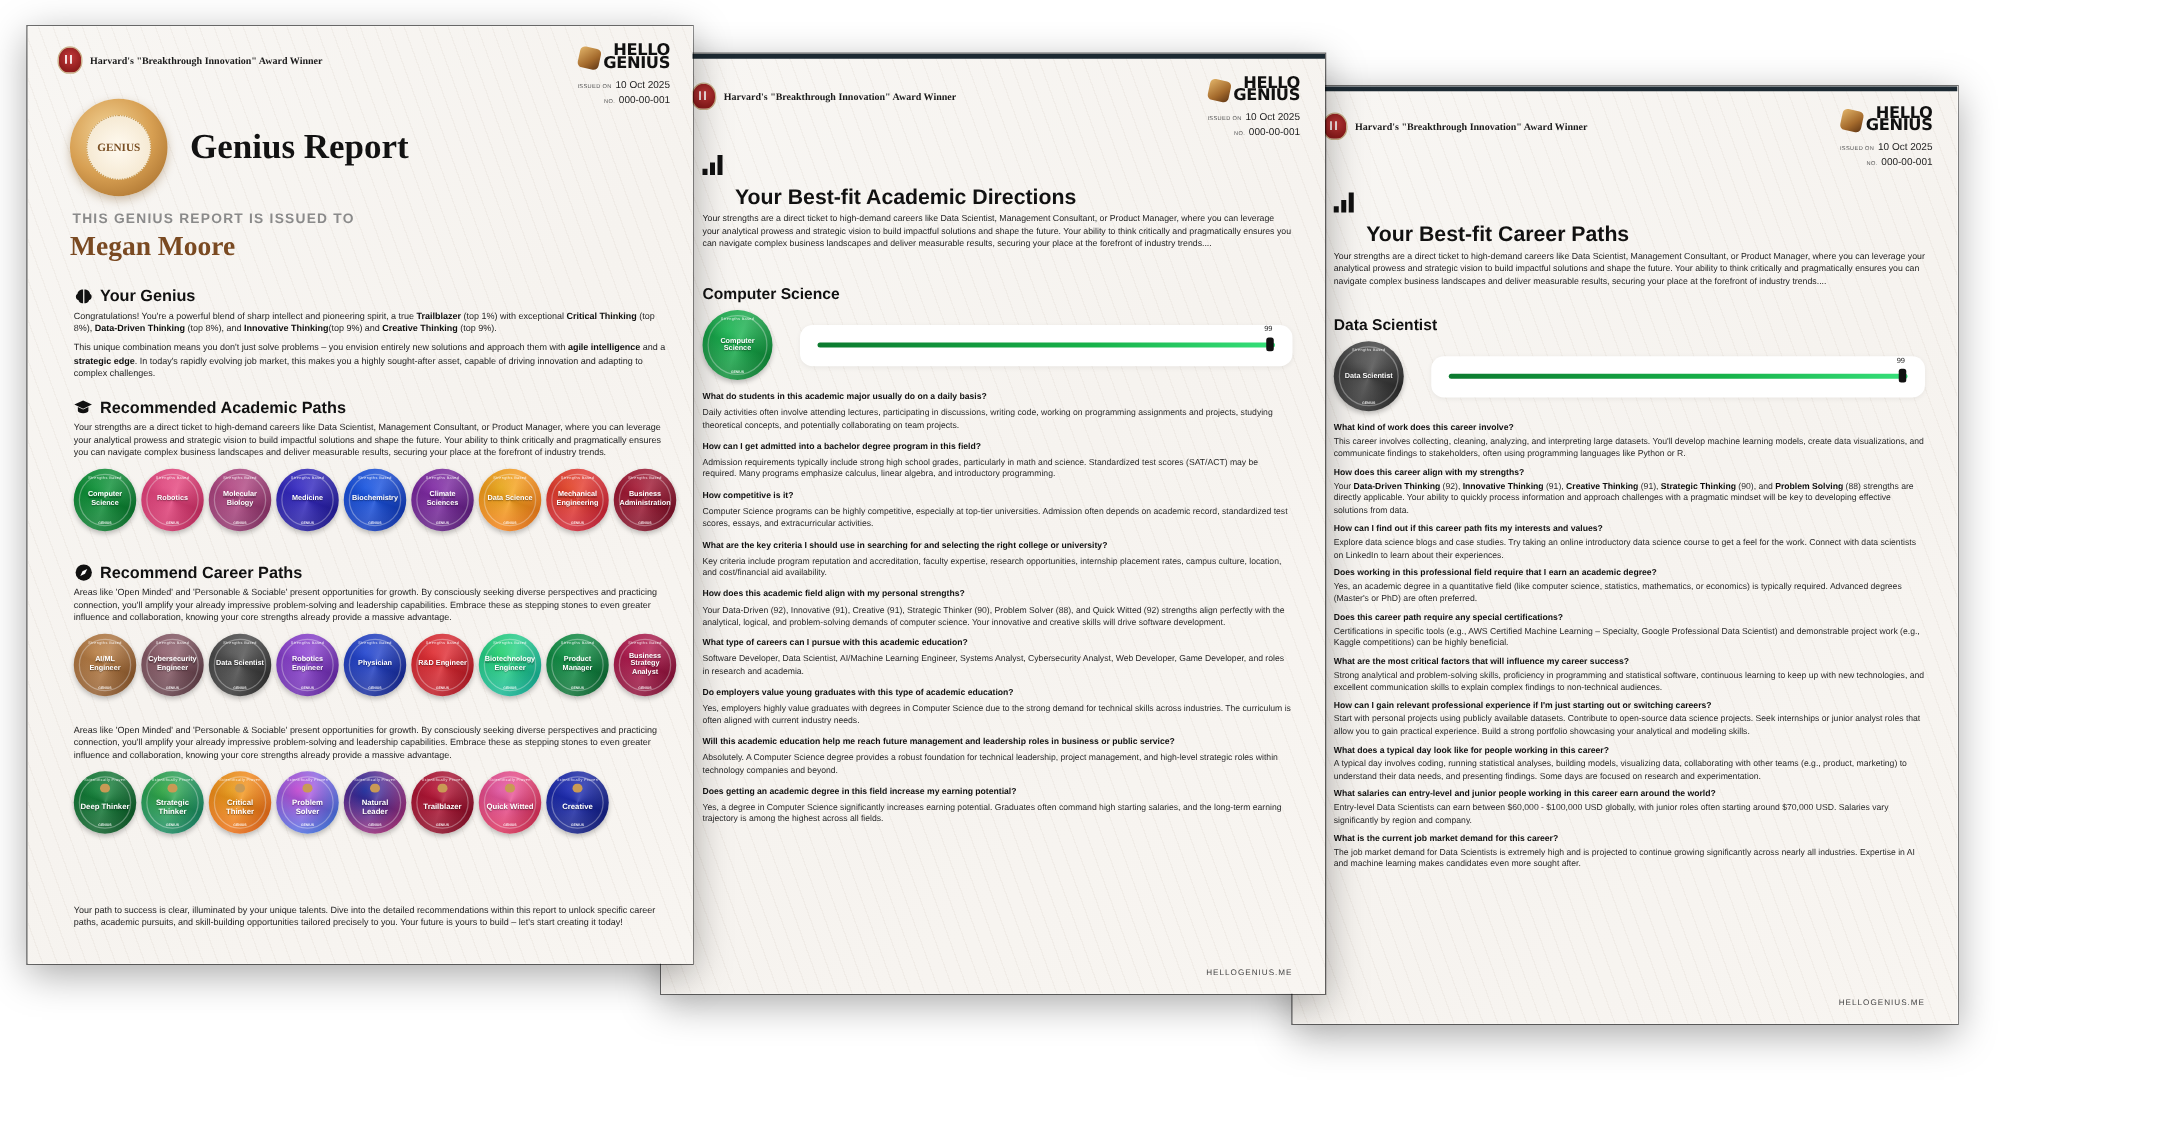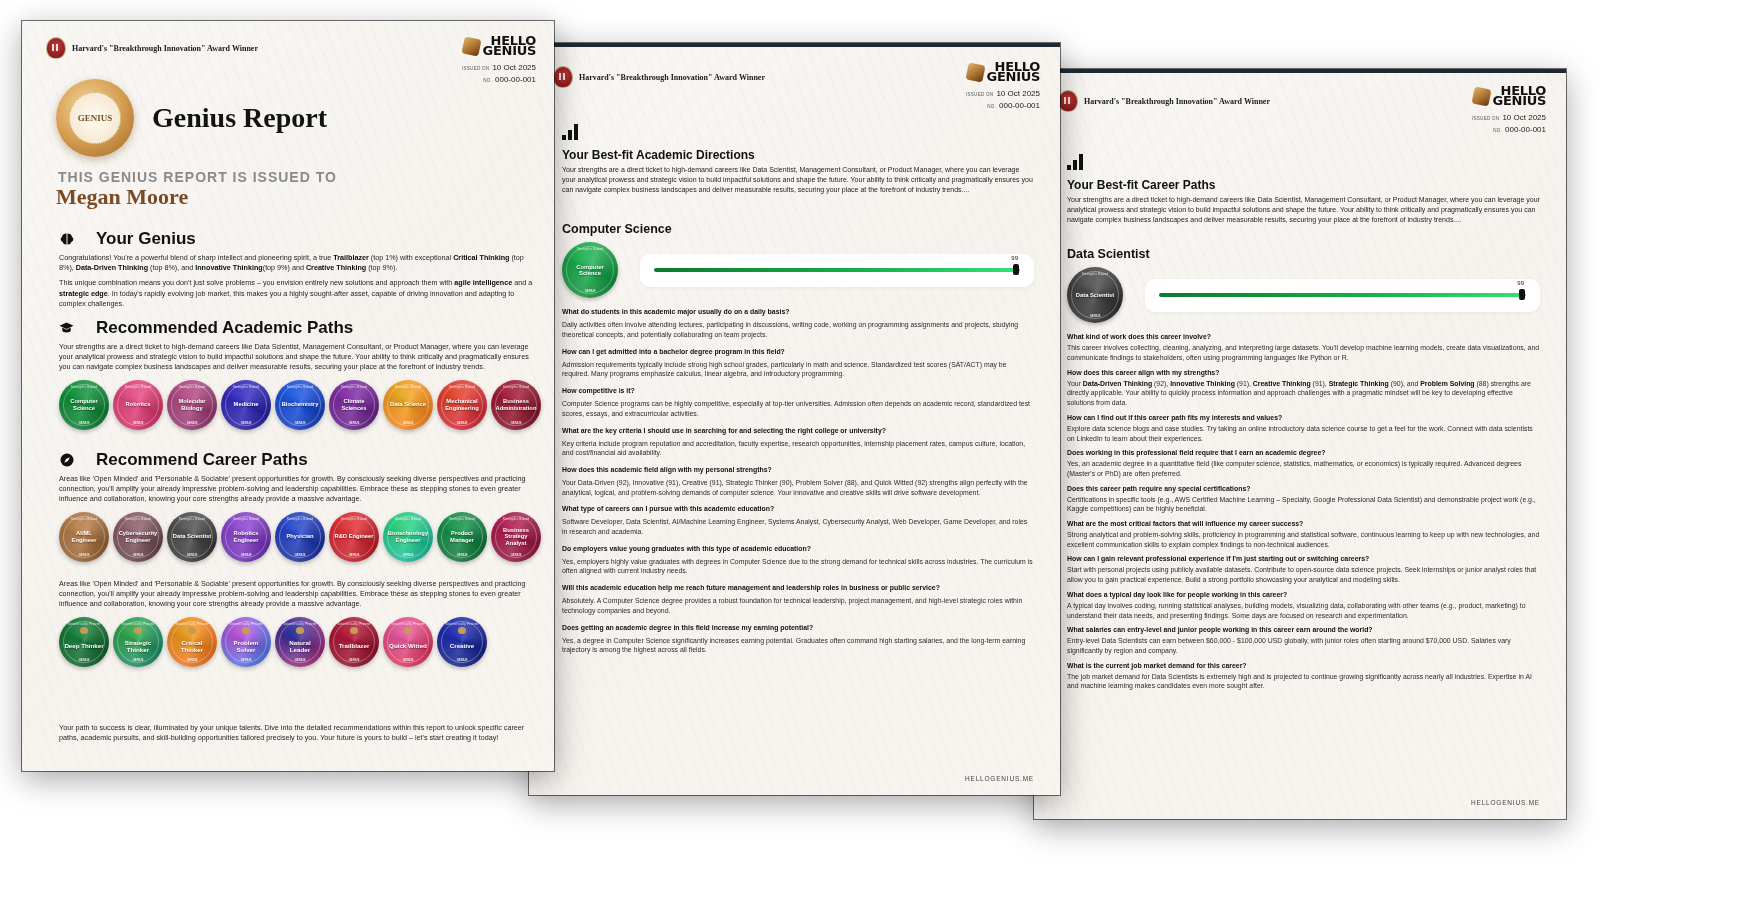--- a/index.html
+++ b/index.html
@@ -34,24 +34,24 @@
   .brand-cube { width: 17px; height: 17px; border-radius: 4px; background: linear-gradient(135deg, #e3b56a 0%, #a46a2c 60%, #5e3514 100%); transform: rotate(12deg); }
   .brand-word { font-family: "DejaVu Sans", sans-serif; font-weight: 900; font-size: 13px; line-height: 10px; color: #111; letter-spacing: -0.3px; }
   .brand-meta { margin-top: 6px; font-size: 8px; color: #222; line-height: 11px; }
   .brand-meta .lbl { font-size: 4.5px; color: #555; letter-spacing: 0.3px; margin-right: 3px; }
 
   .hero { position: absolute; left: 34px; top: 58px; display: flex; align-items: center; gap: 18px; }
   .seal { width: 78px; height: 78px; border-radius: 50%; background: radial-gradient(circle at 40% 35%, #f3d59a 0%, #d79f52 50%, #9b6323 100%); display: flex; align-items: center; justify-content: center; box-shadow: 0 3px 8px rgba(120,80,30,0.35); }
   .seal-inner { width: 52px; height: 52px; border-radius: 50%; background: radial-gradient(circle, #fffaf0 0%, #f2e3c8 100%); border: 1.5px dotted #c79c57; display: flex; align-items: center; justify-content: center; font-family: "Liberation Serif", serif; font-size: 9px; color: #7a5024; font-weight: bold; }
   .hero-title { font-family: "Liberation Serif", serif; font-weight: bold; font-size: 28px; color: #121212; }
 
-  .issued-label { position: absolute; left: 36px; top: 148px; font-size: 14px; letter-spacing: 1px; color: #8a8a8a; font-weight: bold; }
+  .issued-label { position: absolute; left: 36px; top: 148px; font-size: 11px; letter-spacing: 1px; color: #8a8a8a; font-weight: bold; }
   .recipient { position: absolute; left: 34px; top: 163px; font-family: "Liberation Serif", serif; font-weight: bold; font-size: 22px; color: #7a4a22; }
 
-  .sec-head { display: flex; align-items: center; gap: 22px; font-size: 17px; font-weight: bold; color: #111; margin-bottom: 4px; }
+  .sec-head { display: flex; align-items: center; gap: 6px; font-size: 13px; font-weight: bold; color: #111; margin-bottom: 4px; }
   .sec-icon { width: 15px; height: 15px; display: inline-flex; align-items: center; justify-content: center; }
   .p1-body { position: absolute; left: 37px; right: 18px; }
   .para { font-size: 7.2px; line-height: 10.2px; color: #1e1e1e; margin-bottom: 5px; }
   .para b { color: #0c0c0c; }
 
   .badge-row { display: flex; gap: 4px; margin: 7px 0 0 0; }
   .badge { width: 50px; height: 50px; border-radius: 50%; position: relative; display: flex; align-items: center; justify-content: center; box-shadow: 0 2px 4px rgba(0,0,0,0.25); flex-shrink: 0; }
   .badge::before { content: ""; position: absolute; inset: 4px; border-radius: 50%; border: 1px solid rgba(255,255,255,0.35); }
   .badge::after { content: ""; position: absolute; inset: 0; border-radius: 50%; background: conic-gradient(from 20deg, rgba(255,255,255,0.18), rgba(0,0,0,0.12), rgba(255,255,255,0.15), rgba(0,0,0,0.10), rgba(255,255,255,0.18)); }
   .badge-label { position: relative; z-index: 2; font-size: 5.8px; font-weight: bold; color: #fff; text-align: center; line-height: 6.5px; padding: 0 4px; text-shadow: 0 1px 1px rgba(0,0,0,0.4); }
@@ -60,21 +60,21 @@
   .badge.lg { width: 56px; height: 56px; }
   .badge .brain { position: absolute; top: 10px; left: 50%; transform: translateX(-50%); width: 8px; height: 7px; border-radius: 4px; background: #c99a55; z-index: 2; }
   .badge.strength .badge-label { margin-top: 8px; font-size: 6.2px; line-height: 7px; }
 
   .footer-url { position: absolute; bottom: 13px; font-size: 6.5px; letter-spacing: 0.8px; color: #444; }
 
   
   .detail { position: absolute; left: 33px; right: 26px; }
   .bars-icon { display: flex; align-items: flex-end; gap: 2px; height: 17px; margin-bottom: 8px; }
   .bars-icon span { width: 4px; background: #111; }
-  .detail-title { font-size: 12px; font-weight: bold; color: #111; margin-bottom: 3px; }
+  .detail-title { font-size: 17px; font-weight: bold; color: #111; margin-bottom: 3px; margin-left: 26px; }
   .detail-intro { font-size: 7px; line-height: 10.1px; color: #232323; }
   .subject { font-size: 12.5px; font-weight: bold; color: #111; margin: 27px 0 6px 0; }
   .score-row { display: flex; align-items: center; gap: 22px; }
   .score-card { flex: 1; height: 33px; background: #fff; border-radius: 10px; box-shadow: 0 1px 4px rgba(0,0,0,0.06); position: relative; padding: 0 14px; display: flex; align-items: center; }
   .score-track { position: relative; height: 4px; width: 100%; border-radius: 2px; background: linear-gradient(90deg, #0c7a2f 0%, #17b24a 60%, #36e07a 100%); }
   .score-thumb { position: absolute; top: -4px; width: 6px; height: 11px; border-radius: 2px; background: #111; }
   .score-val { position: absolute; top: -13px; font-size: 6px; color: #222; transform: translateX(-1px); }
   .qa { margin-top: 10px; }
   .q { font-size: 6.9px; font-weight: bold; color: #111; margin-bottom: 5px; }
   .a { font-size: 6.9px; line-height: 9.7px; color: #2a2a2a; margin-bottom: 8px; }

